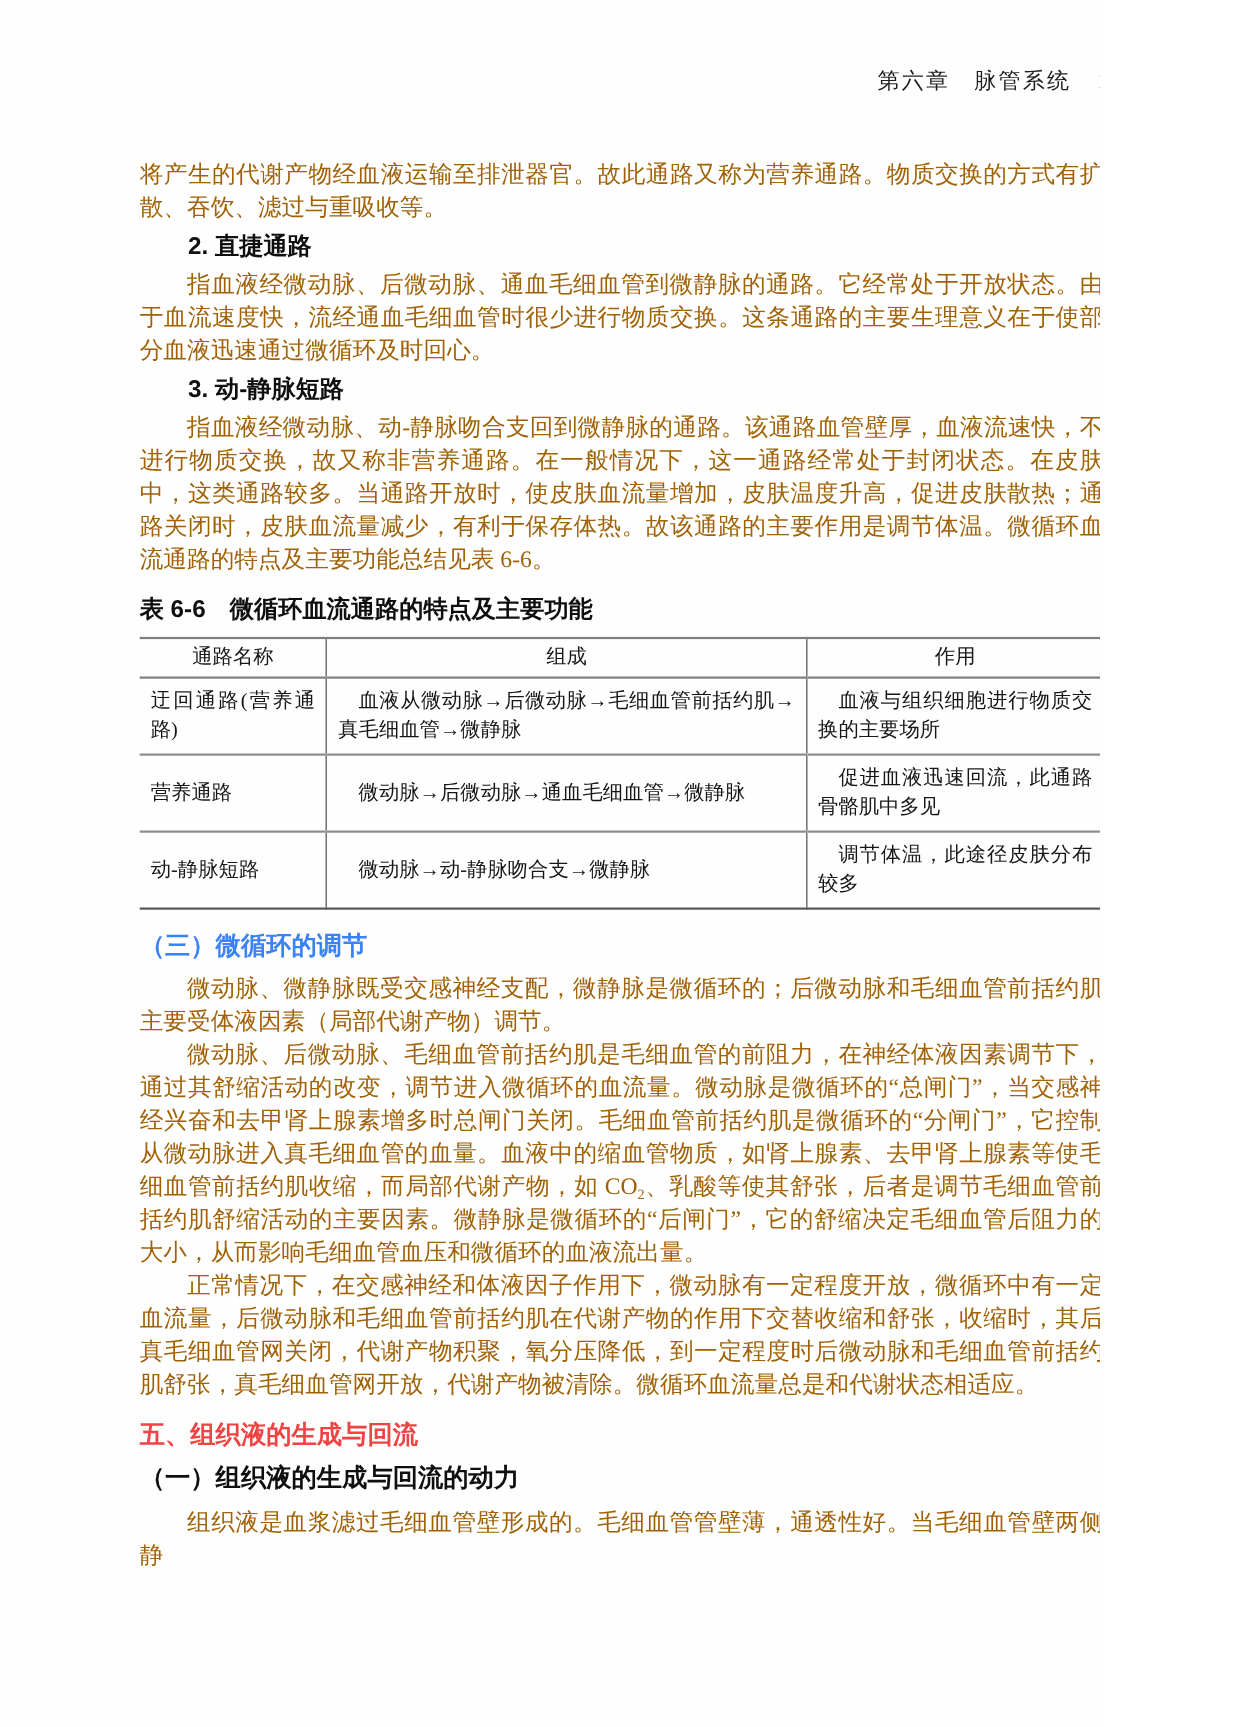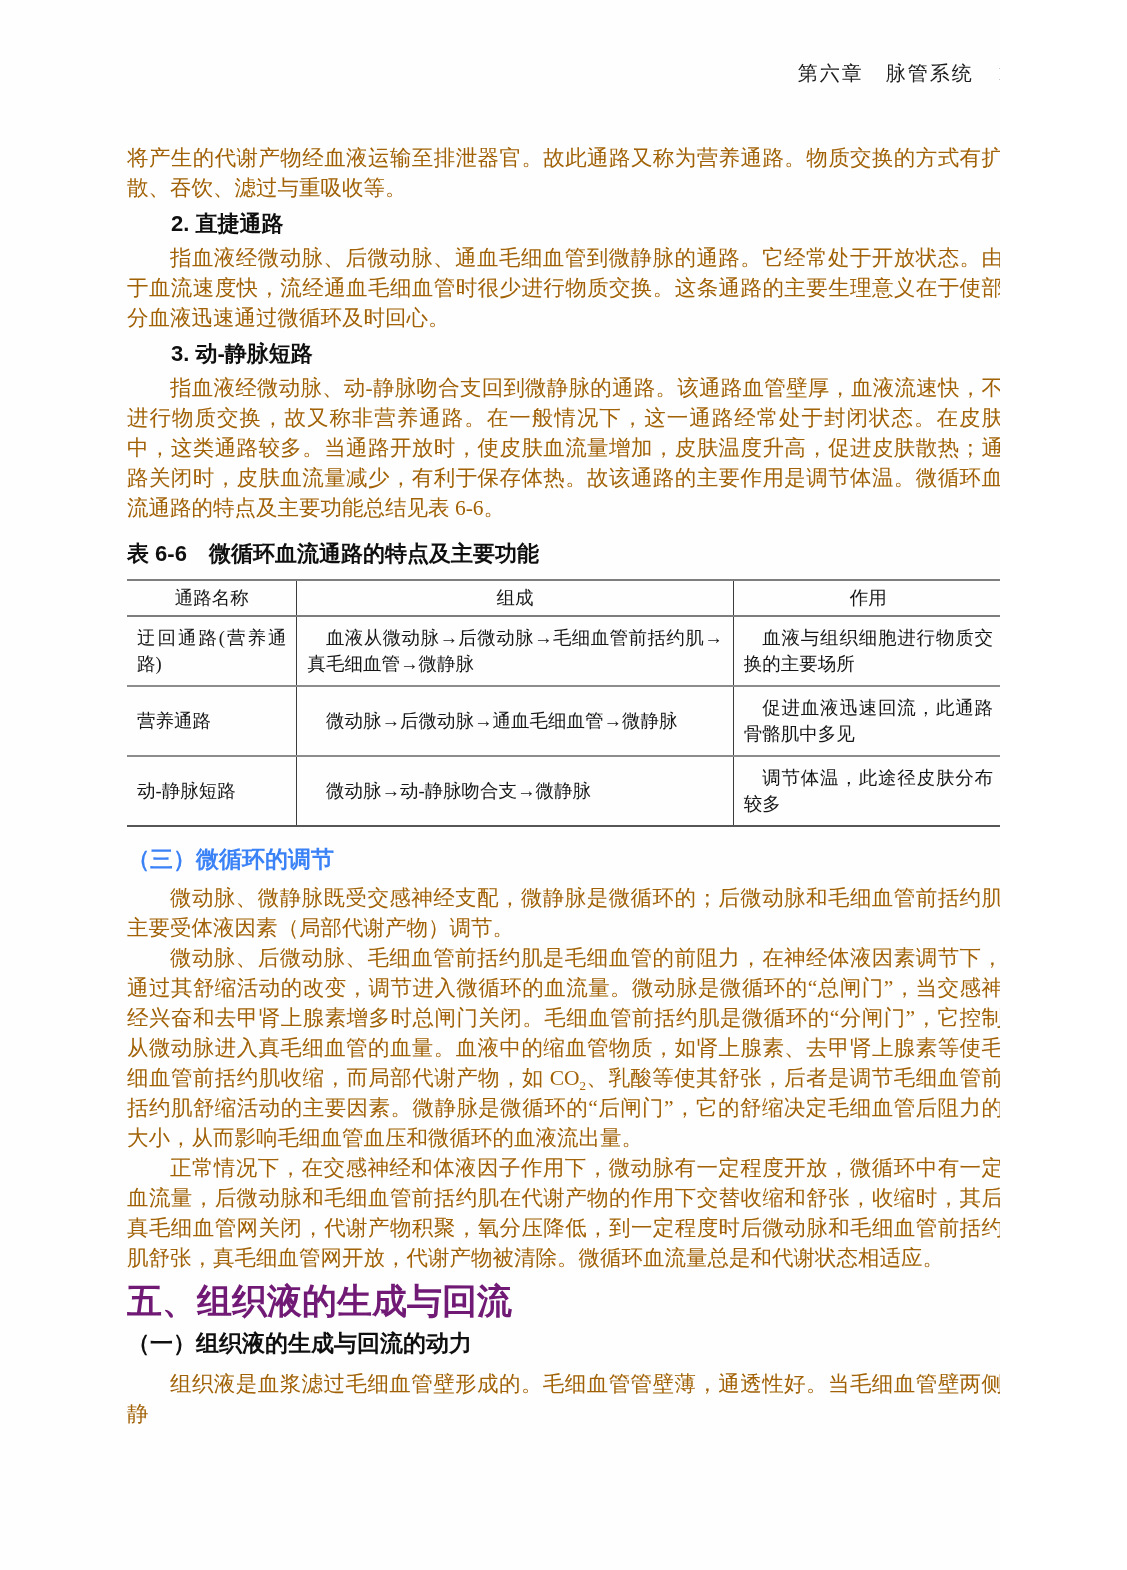--- a/index.html
+++ b/index.html
@@ -77,25 +77,25 @@
   table.ctable td p{margin:0;}
   table.ctable td.t-ind p{text-indent:1em;}
   .h-sec{
     font-family:"Liberation Sans","DejaVu Sans",sans-serif;
     font-size:23px;font-weight:600;
     line-height:32px;
     margin:16px 0 8px 0;
     color:#3b82f6;
   }
   .h-big{
-    font-family:Liberation Mono, monospace;
-    font-size:35px;font-weight:bold;
+    font-family:Liberation Sans, sans-serif;
+    font-size:23px;font-weight:bold;
     line-height:34px;
     margin:14px 0 4px 0;
-    color:#701a75;
+    color:#ef4444;
   }
   .h-sub{
     font-family:"Liberation Sans","DejaVu Sans",sans-serif;
     font-size:23px;font-weight:600;
     line-height:32px;
     margin:6px 0 10px 0;
     color:#0f0f0f;
   }
   sub{font-size:13px;line-height:0;}
 </style>

